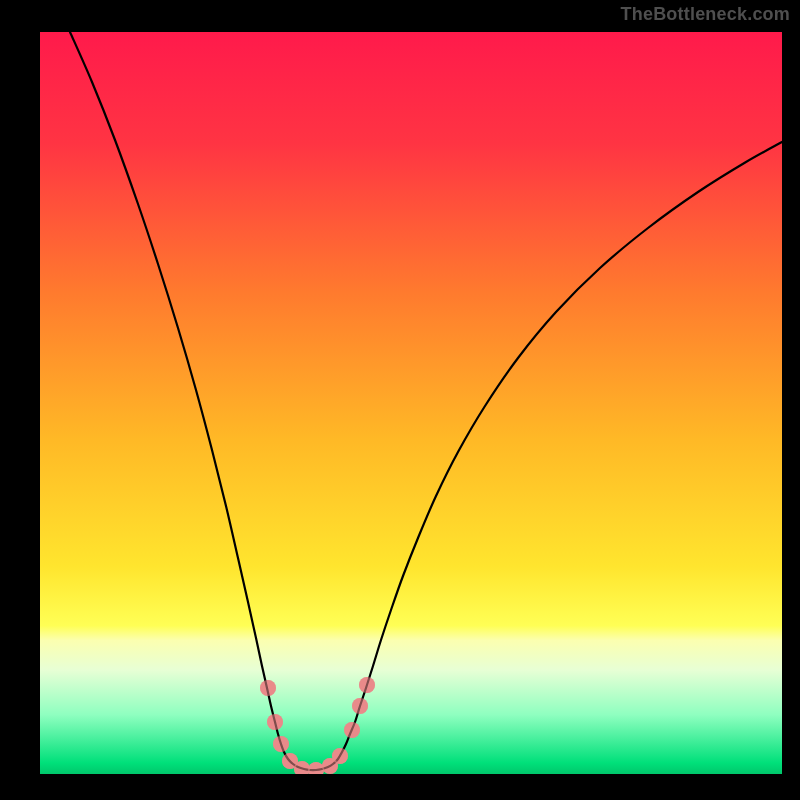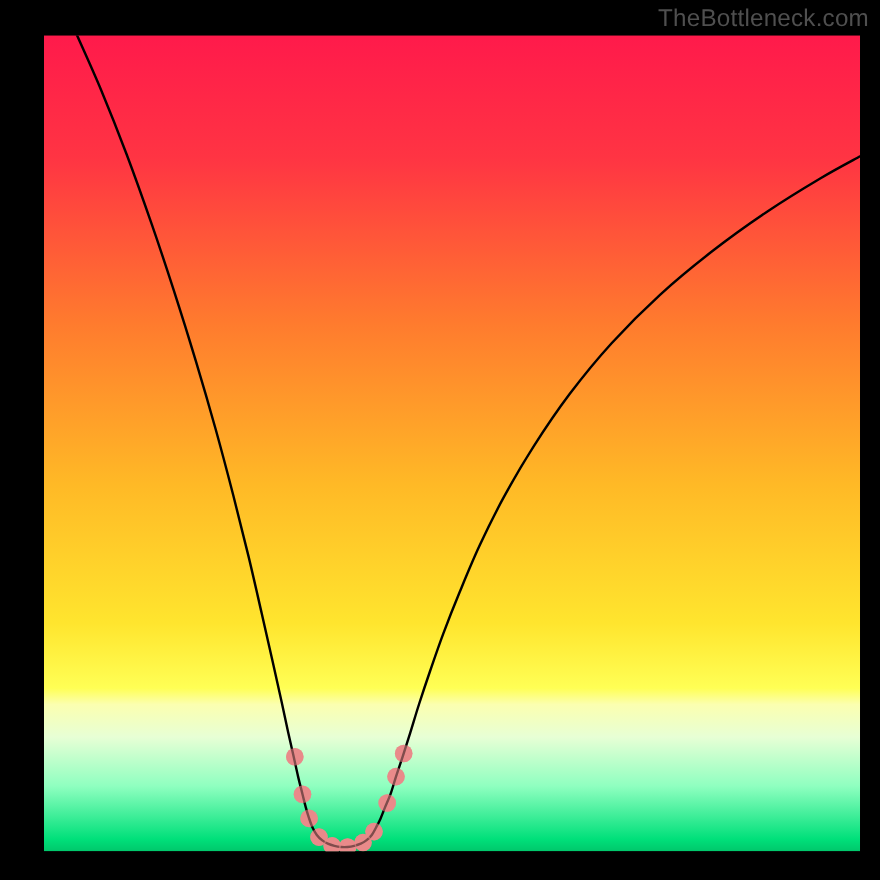--- a/index.html
+++ b/index.html
@@ -17,22 +17,22 @@
     top: 0;
     width: 800px;
     height: 800px;
     background: #000;
   }
   .watermark {
     position: absolute;
     top: 4px;
     right: 10px;
     color: #4f4f4f;
-    font-size: 22px;
-    font-weight: 400;
+    font-size: 18px;
+    font-weight: 700;
     letter-spacing: 0.2px;
     z-index: 5;
   }
   .plot-area {
     position: absolute;
     left: 40px;
     top: 32px;
     width: 742px;
     height: 742px;
     overflow: hidden;

